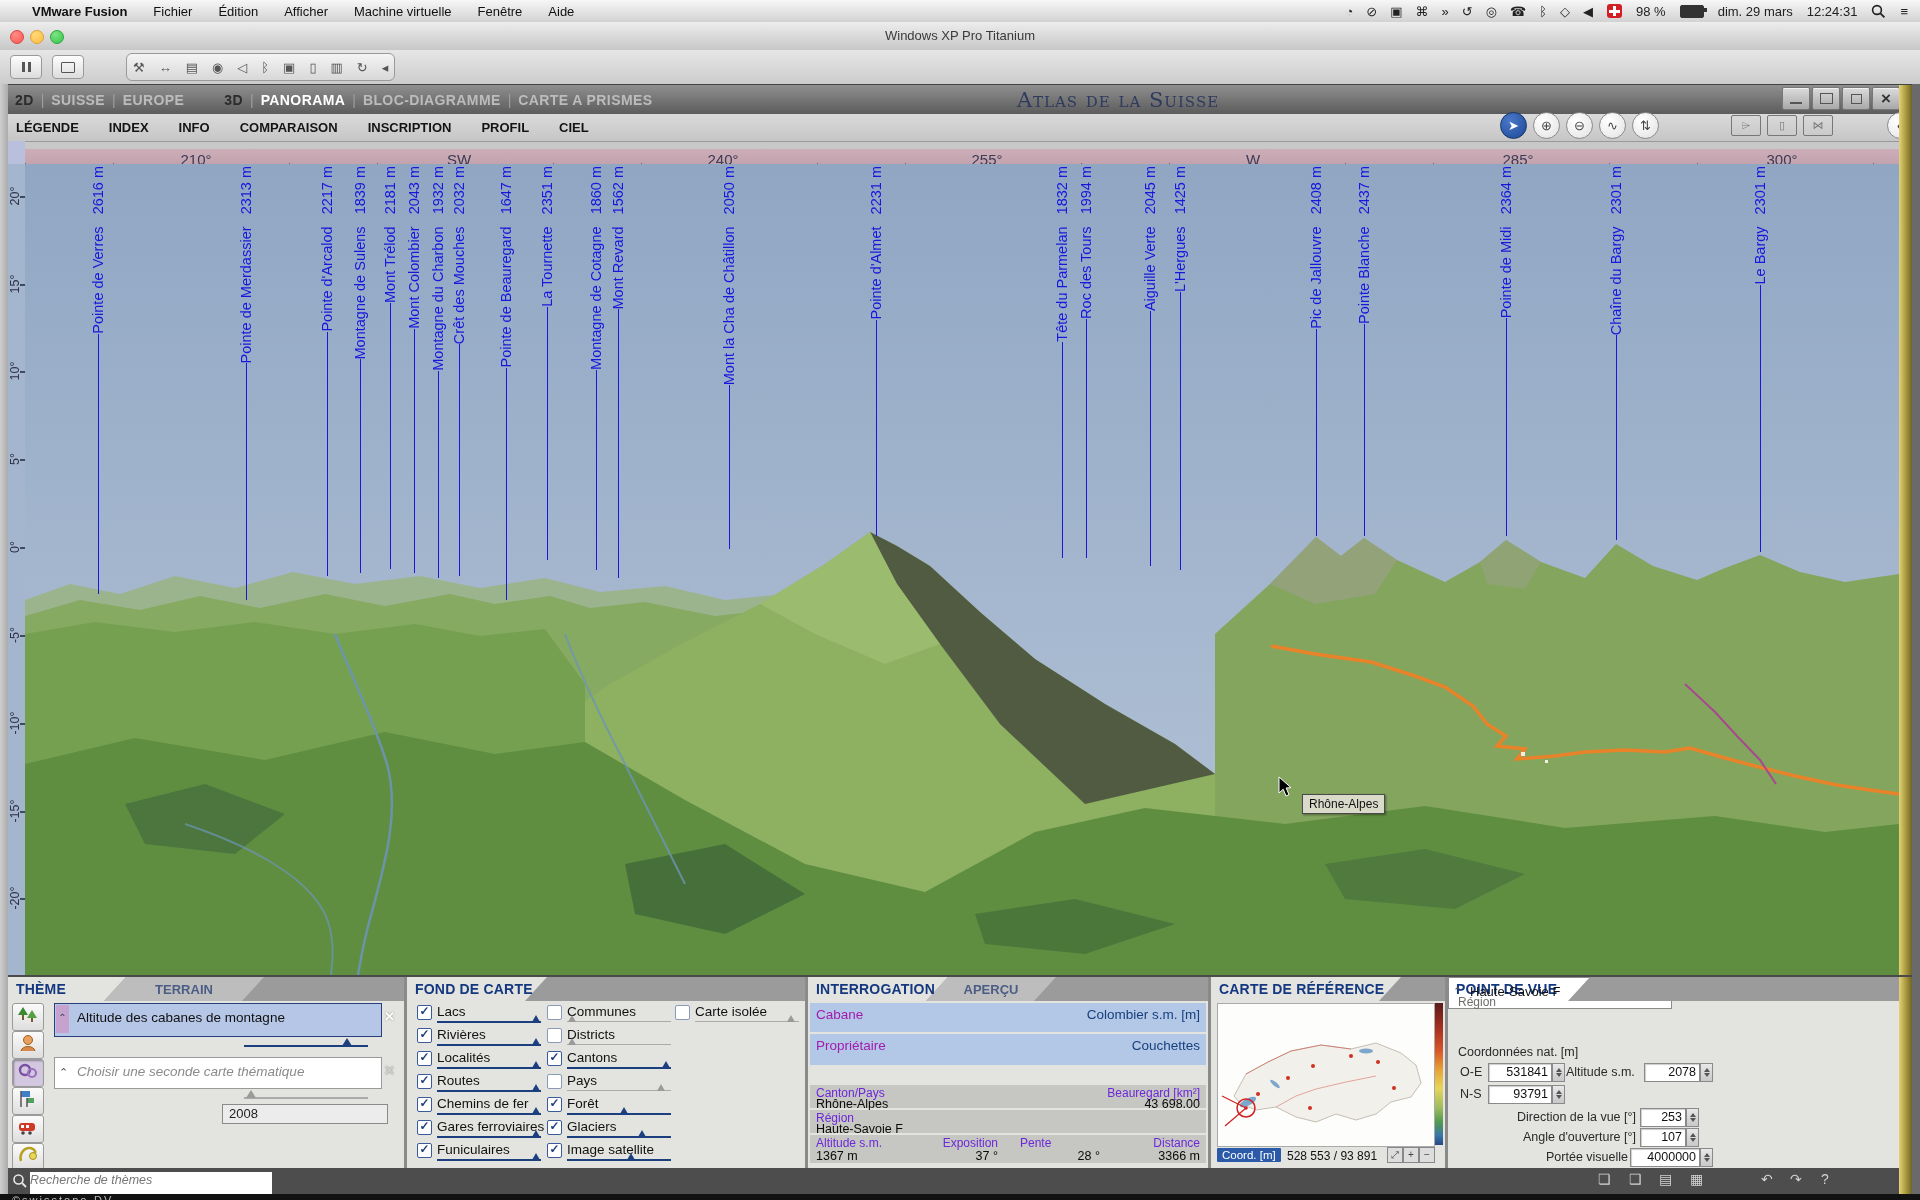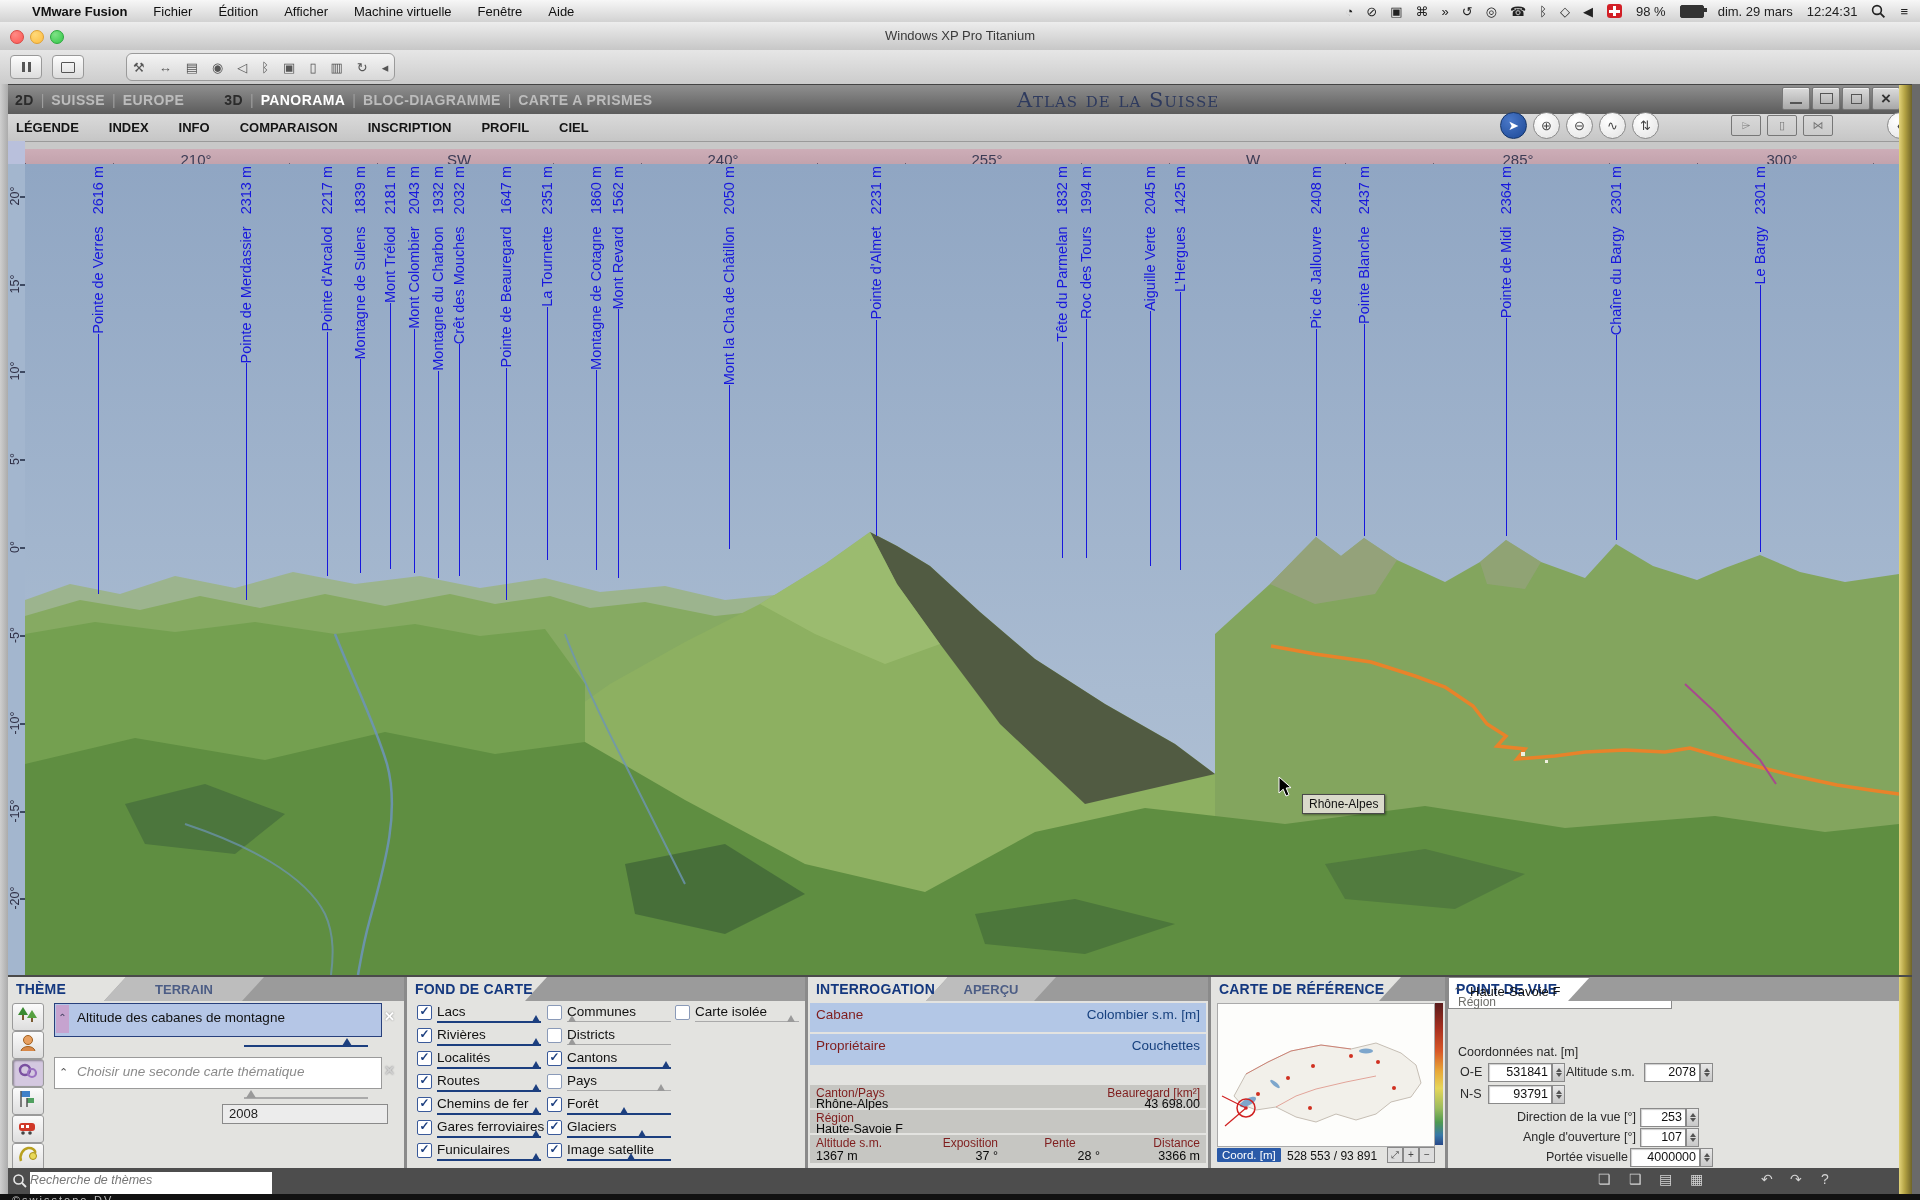--- a/index.html
+++ b/index.html
@@ -149,24 +149,24 @@
     line-height:11px;text-align:center;}
   .chk-box.off{border-color:#8a9ab8;}
   .chk-label{position:absolute;left:20px;top:0;font-size:13.5px;color:#111;}
   .chk-slider{position:absolute;left:20px;top:17px;height:2px;background:#1c3f7f;}
   .chk-slider.off{height:1px;background:#aaa;}
   .chk-tri{position:absolute;top:11px;width:0;height:0;border-left:4.5px solid transparent;border-right:4.5px solid transparent;border-bottom:7px solid #1c3f7f;}
   .chk-tri.off{border-bottom-color:#9a9a9a;}
 
   
   .qrow-blue{position:absolute;left:2px;width:396px;background:#b3c7e6;border-bottom:2px solid #e3e3e0;}
-  .qrow-blue .l{position:absolute;left:6px;top:4px;font-size:13.5px;color:#7f1d1d;}
+  .qrow-blue .l{position:absolute;left:6px;top:4px;font-size:13.5px;color:#a21caf;}
   .qrow-blue .r{position:absolute;right:6px;top:4px;font-size:13.5px;color:#16407e;}
   .qrow-gray{position:absolute;left:2px;width:396px;background:#c6c6c2;border-bottom:2px solid #e3e3e0;}
-  .qlabel{position:absolute;font-size:12px;color:#7f1d1d;}
+  .qlabel{position:absolute;font-size:12px;color:#6d28d9;}
   .qvalue{position:absolute;font-size:12.5px;color:#0a0a0a;}
 
   
   #refmap{left:6px;top:26px;width:216px;height:142px;background:#fdfdfb;border:1px solid #aaa;}
   #ramp{left:224px;top:26px;width:8px;height:142px;
     background:linear-gradient(#5a1c1c,#a83020 18%,#d85828 34%,#e8a838 48%,#e6d65a 60%,#9cbc5e 74%,#4f9a50 84%,#3878a8 93%,#284888);}
   #coord-btn{left:6px;top:171px;background:#2a5aa8;color:#fff;font-size:11.5px;padding:1px 5px;border-radius:1px;}
   #coord-val{left:76px;top:172px;font-size:12px;color:#111;}
   .mini-btn{top:170px;width:14px;height:14px;border:1px solid #888;background:#ddd;
     font-size:10px;line-height:13px;text-align:center;color:#444;}
@@ -688,21 +688,21 @@
     </div>
     <div class="qrow-gray" style="top:133px;height:23px;">
       <span class="qlabel" style="left:6px;top:1px;">Région</span>
       <span class="qvalue" style="left:6px;top:12px;">Haute-Savoie  F</span>
     </div>
     <div class="qrow-gray" style="top:158px;height:28px;" id="stats-row">
         <span class="qlabel" style="top: 1px; left: 6px;">Altitude s.m.</span>
         <span class="qvalue" style="top: 14px; left: 6px;">1367 m</span>
         <span class="qlabel" style="top: 1px; left: 88px; width: 100px; text-align: right;">Exposition</span>
         <span class="qvalue" style="top: 14px; left: 88px; width: 100px; text-align: right;">37 °</span>
-        <span class="qlabel" style="top: 1px; left: 210px; width: 80px; text-align: center;">Pente</span>
+        <span class="qlabel" style="top: 1px; left: 210px; width: 80px; text-align: left;">Pente</span>
         <span class="qvalue" style="top: 14px; left: 210px; width: 80px; text-align: right;">28 °</span>
         <span class="qlabel" style="top: 1px; left: 300px; width: 90px; text-align: right;">Distance</span>
         <span class="qvalue" style="top: 14px; left: 300px; width: 90px; text-align: right;">3366 m</span>
       </div>
   </div>
 
   <div class="panel-sep abs" style="left:1208px;"></div>
 
   <div class="panel abs" style="left:1211px;width:234px;">
     <div class="panel-header">

